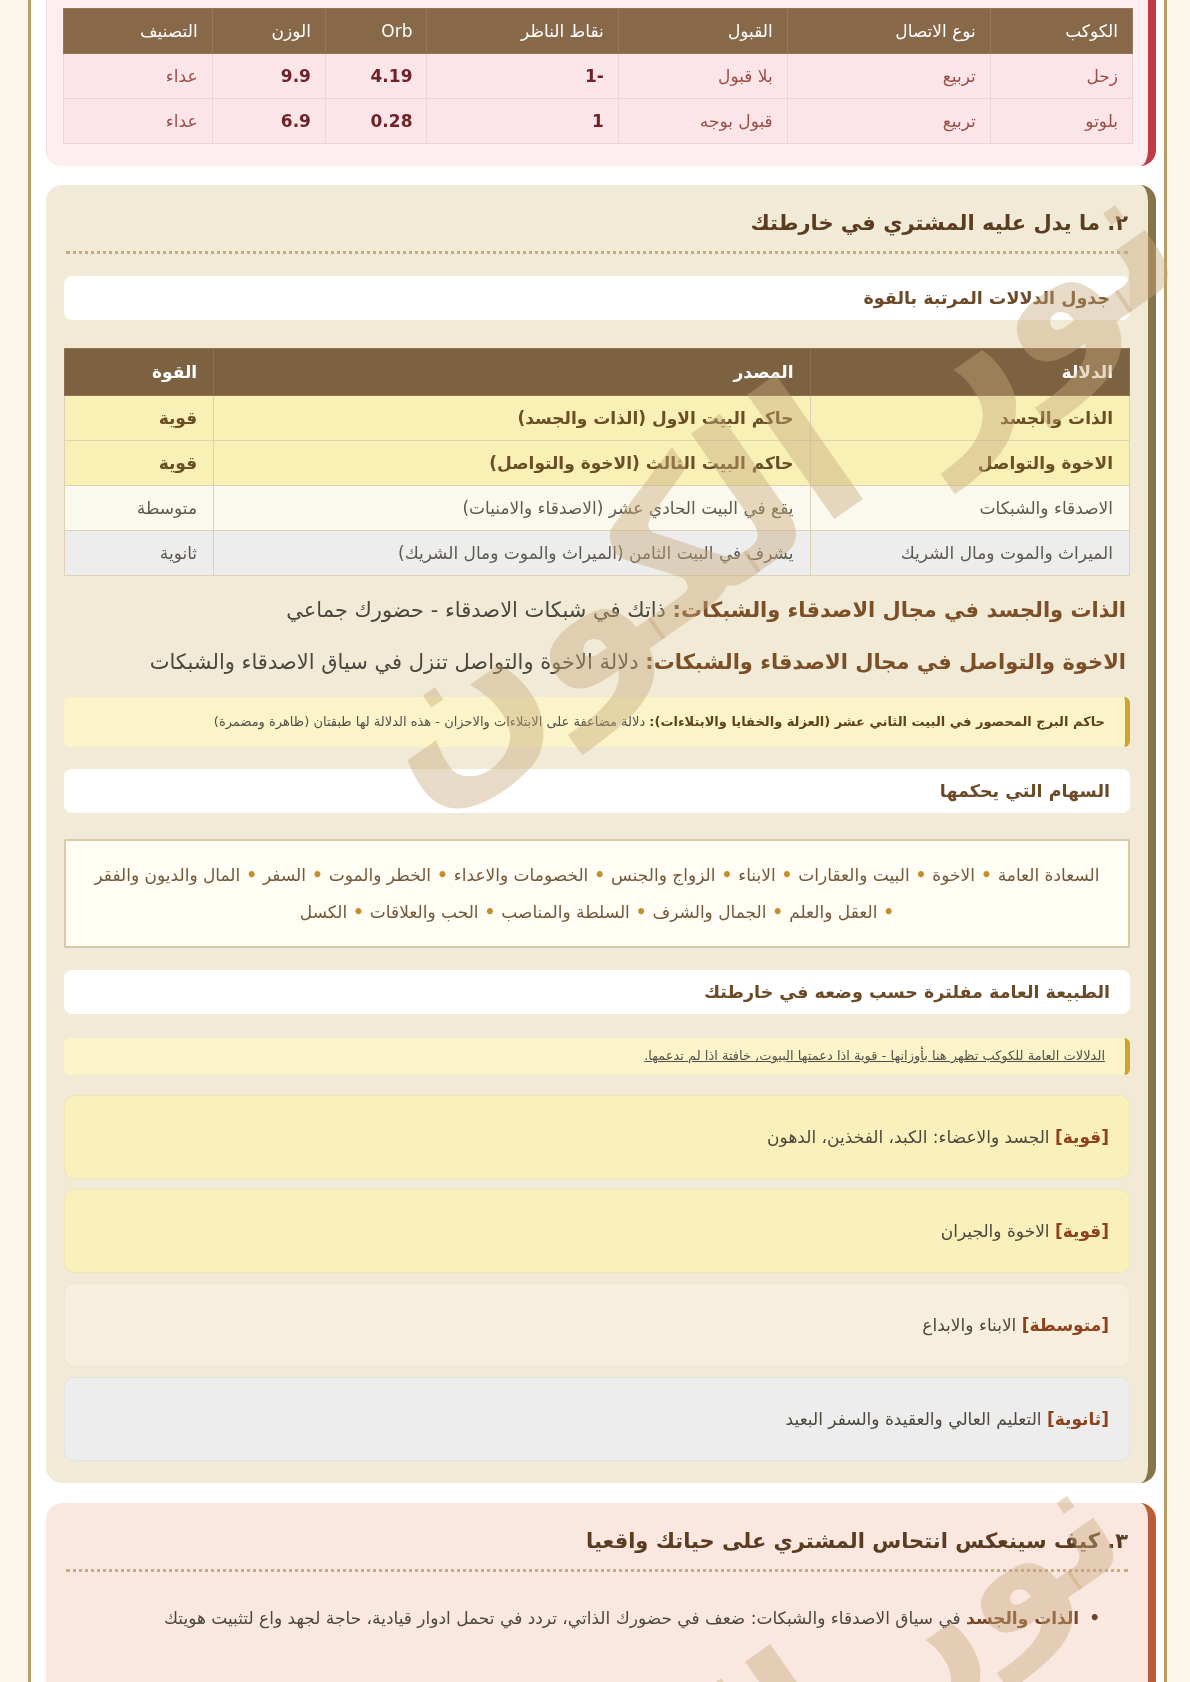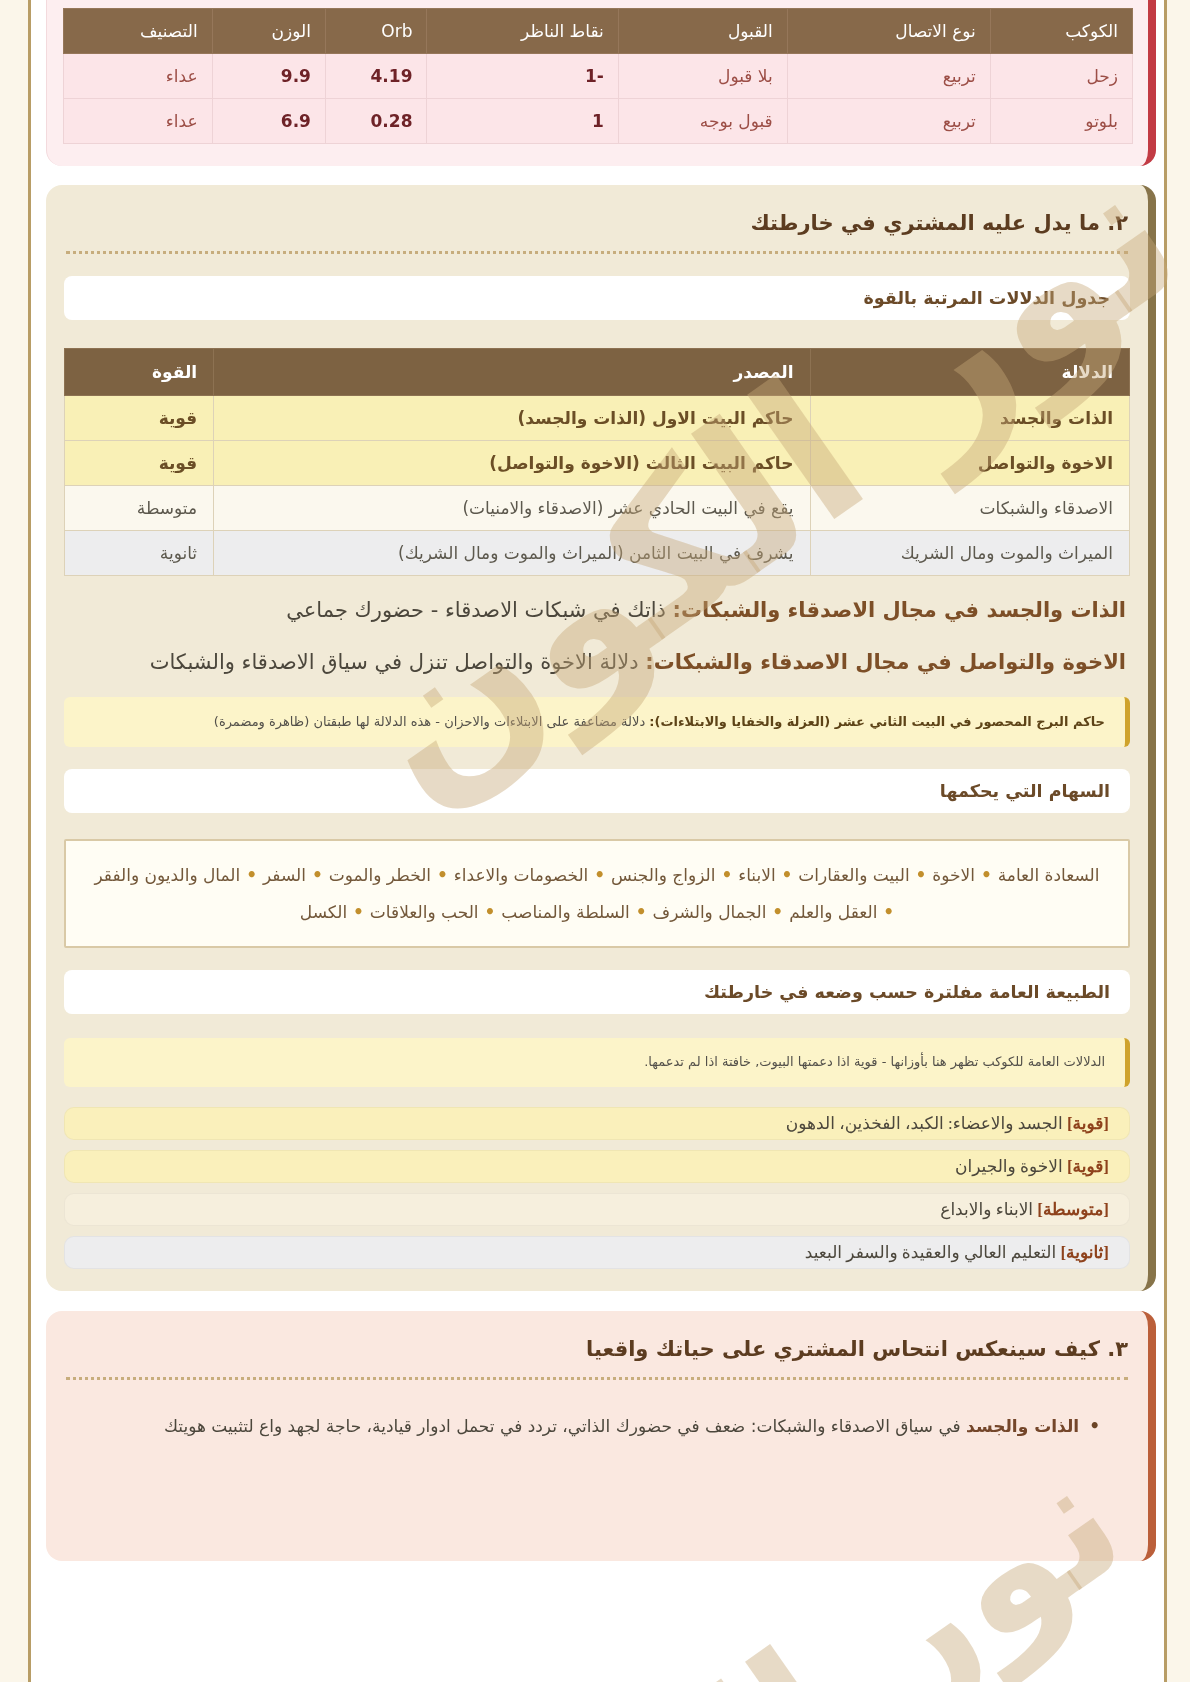--- a/index.html
+++ b/index.html
@@ -52,29 +52,29 @@
   .t2 tr.strong td{background:#f9f0b6;color:#6b4e26;font-weight:bold;}
   .t2 tr.medium td{background:#fbf8ee;color:#5d594e;}
   .t2 tr.minor td{background:#ededee;color:#5d594e;}
 
   .note-line{margin:18px 4px 0;font-size:21px;color:#4c473c;line-height:1.6;}
   .note-line .lead{color:#7d4f27;font-weight:bold;}
 
   .callout{background:#fcf4c9;border-radius:6px;border-right:5px solid #cfa32b;
            padding:10px 20px;margin-top:18px;line-height:2.3;font-size:13px;color:#53504a;text-align:right;}
   .callout .lead{font-weight:bold;color:#5d4317;}
-  .callout.single{line-height:1.9;padding:12px 20px;margin-top:24px;}
+  .callout.single{line-height:1.9;padding:6px 20px;margin-top:24px;text-decoration:underline;}
 
   .arrows-box{background:#fffdf4;border:2px solid #d9c9a6;border-radius:2px;margin-top:26px;
               padding:16px 24px;text-align:center;font-size:17px;color:#73583a;line-height:2.15;}
   .arrows-box .bullet{color:#c28f2c;font-weight:bold;}
 
   .strength-list{margin-top:20px;}
-  .strength-row{border-radius:10px;padding:5px 20px;margin-top:10px;font-size:17px;
-                color:#4c473c;border:1px solid rgba(0,0,0,0.04);font-family:Liberation Serif, serif;}
+  .strength-row{border-radius:10px;padding:31px 20px;margin-top:10px;font-size:17px;
+                color:#4c473c;border:1px solid rgba(0,0,0,0.04);}
   .strength-row.strong{background:#faf0bb;}
   .strength-row.medium{background:#f6efdd;}
   .strength-row.minor{background:#ededee;}
   .strength-row .tag{font-weight:bold;color:#8e421c;}
 
   .bullet-item{margin:32px 30px 0 8px;font-size:17px;color:#4c473c;display:flex;gap:10px;
                line-height:1.7;align-items:flex-start;}
   .bullet-item .dot{color:#6b4426;font-weight:bold;}
   .bullet-item p{margin:0;}
   .bullet-item .lead{font-weight:bold;color:#74462a;}

